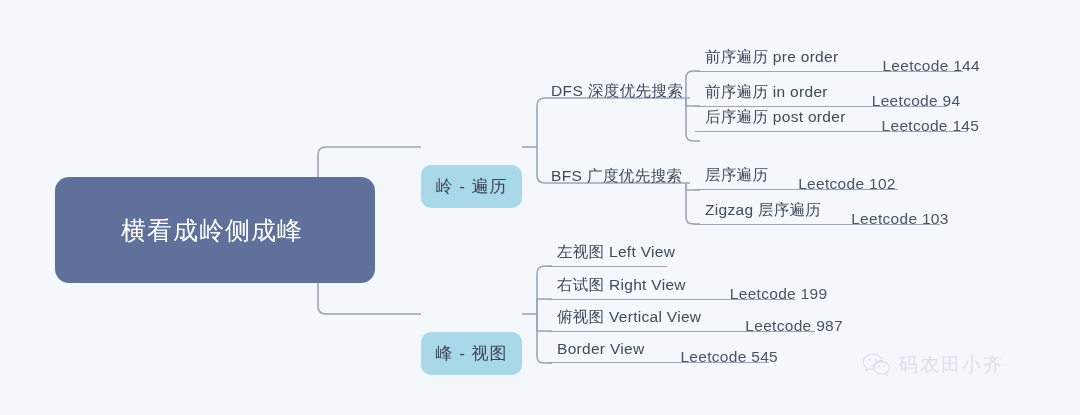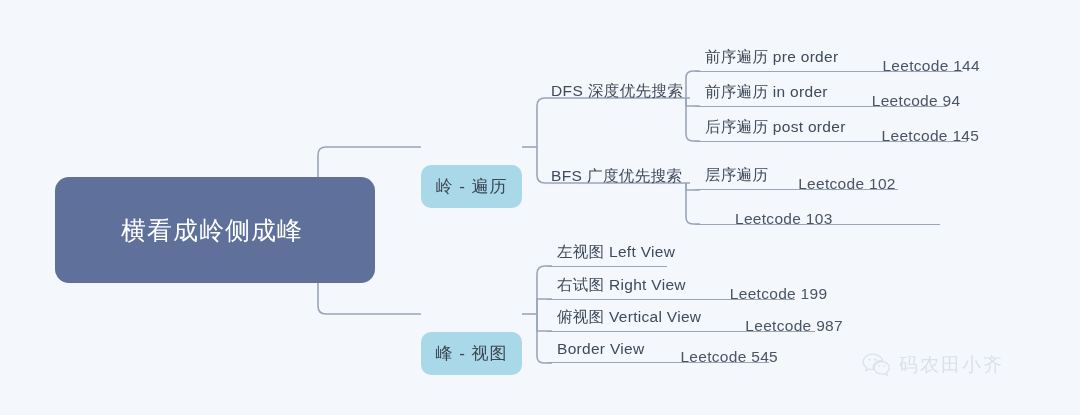--- a/index.html
+++ b/index.html
@@ -116,21 +116,21 @@
     color: #4a5464;
     margin-top: 17px;
   }
   .gap-30 { padding-left: 30px; }
   .gap-36 { padding-left: 36px; }
   .gap-44 { padding-left: 44px; }
 
   
   #leaf-pre   { left: 695px; top: 44px;  width: 268px; }
   #leaf-in    { left: 695px; top: 79px;  width: 252px; }
-  #leaf-post  { left: 695px; top: 114px; width: 272px; }
+  #leaf-post  { left: 695px; top: 104px; width: 272px; }
   
   #leaf-level { left: 695px; top: 162px; width: 203px; }
   #leaf-zig   { left: 695px; top: 197px; width: 245px; }
   
   #leaf-left   { left: 547px; top: 239px; width: 120px; }
   #leaf-right  { left: 547px; top: 272px; width: 248px; }
   #leaf-vert   { left: 547px; top: 304px; width: 268px; }
   #leaf-border { left: 547px; top: 335px; width: 222px; }
 
   
@@ -202,20 +202,21 @@
   <div class="leaf" id="leaf-post">
     <span class="title">后序遍历 post order</span>
     <span class="code gap-36">Leetcode 145</span>
   </div>
 
   <div class="leaf" id="leaf-level">
     <span class="title">层序遍历</span>
     <span class="code gap-30">Leetcode 102</span>
   </div>
   <div class="leaf" id="leaf-zig">
+    <span class="title">Zigzag 层序遍历</span>
     <span class="code gap-30">Leetcode 103</span>
   </div>
 
   <div class="leaf" id="leaf-left">
     <span class="title">左视图 Left View</span>
     <span class="code"></span>
   </div>
   <div class="leaf" id="leaf-right">
     <span class="title">右试图 Right View</span>
     <span class="code gap-44">Leetcode 199</span>

